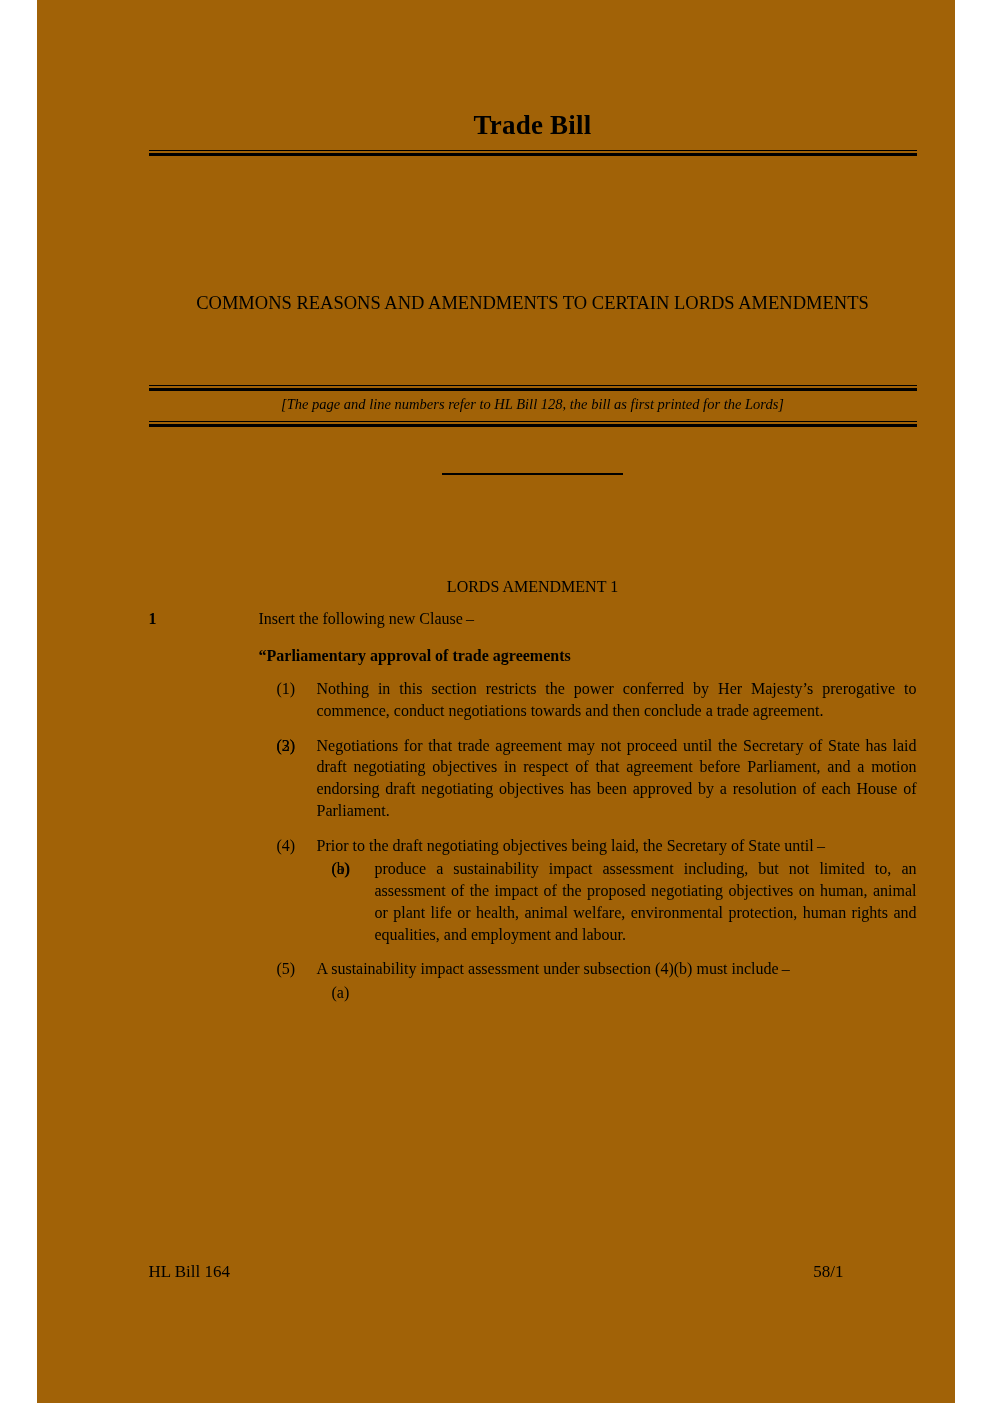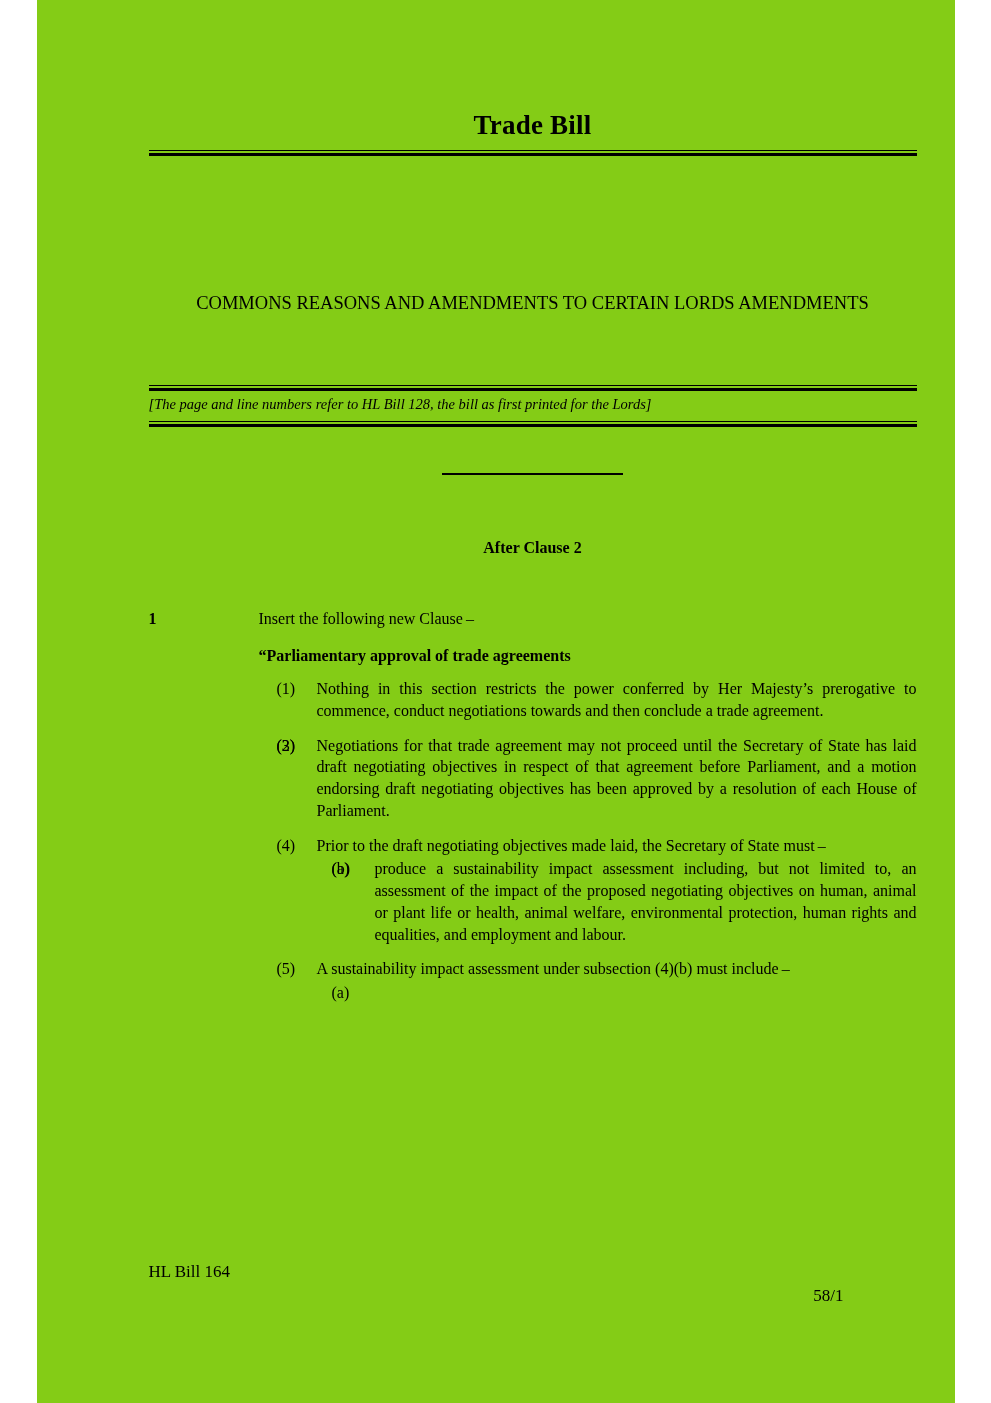--- a/index.html
+++ b/index.html
@@ -11,21 +11,21 @@
   body {
     font-family: "Liberation Serif", "DejaVu Serif", serif;
     color: #000000;
     -webkit-font-smoothing: antialiased;
   }
   .page {
     position: relative;
     width: 918px;
     height: 1403px;
     margin: 0 auto;
-    background: #84cc16;
+    background: #a16207;
     overflow: hidden;
     box-sizing: border-box;
   }
 
   
 
   .doc-title {
     position: absolute;
     left: 112px;
     top: 110px;
@@ -66,20 +66,21 @@
     text-align: center;
     font-size: 18.5px;
     white-space: nowrap;
   }
 
   .note-text {
     position: absolute;
     left: 112px;
     top: 396px;
     width: 768px;
+    text-align: center;
     font-style: italic;
     font-size: 14.5px;
   }
 
   .rule-short {
     position: absolute;
     left: 405px;
     top: 473px;
     width: 181px;
     height: 2px;
@@ -191,21 +192,20 @@
     position: absolute;
     left: 112px;
     top: 1262px;
     font-size: 17px;
   }
   .footer-right {
     position: absolute;
     right: 111px;
     top: 1262px;
     font-size: 17px;
-    margin-top: 24px;
   }
 </style>
 </head>
 <body>
 
 <div class="page">
 
   <div class="doc-title">Trade Bill</div>
 
   <div class="rule-double rule-title"></div>
@@ -213,22 +213,22 @@
   <div class="commons-heading">COMMONS REASONS AND AMENDMENTS TO CERTAIN LORDS AMENDMENTS</div>
 
   <div class="rule-double rule-note-top"></div>
 
   <div class="note-text">[The page and line numbers refer to HL Bill 128, the bill as first printed for the Lords]</div>
 
   <div class="rule-double rule-note-bottom"></div>
 
   <div class="rule-short"></div>
 
-  <div class="after-clause">After Clause 2</div>
-
+
+  <div class="lords-amendment">LORDS AMENDMENT 1</div>
 
   <div class="amend-block">
     <div class="amend-num">1</div>
     <div class="instruction">Insert the following new Clause –</div>
     <div class="clause-heading">“Parliamentary approval of trade agreements</div>
   </div>
 
   <div class="subsections" id="subsections-root">
       <div class="sub">
         <span class="marker">(1)</span>
@@ -236,21 +236,21 @@
       </div>
       <div class="sub">
         <span class="marker">(2)</span>
       </div>
       <div class="sub">
         <span class="marker">(3)</span>
         <span class="body">Negotiations for that trade agreement may not proceed until the Secretary of State has laid draft negotiating objectives in respect of that agreement before Parliament, and a motion endorsing draft negotiating objectives has been approved by a resolution of each House of Parliament.</span>
       </div>
       <div class="sub tight">
         <span class="marker">(4)</span>
-        <span class="body">Prior to the draft negotiating objectives made laid, the Secretary of State must –</span>
+        <span class="body">Prior to the draft negotiating objectives being laid, the Secretary of State until –</span>
       </div>
       <div class="para">
         <span class="marker">(a)</span>
       </div>
       <div class="para last-in-sub">
         <span class="marker">(b)</span>
         <span class="body">produce a sustainability impact assessment including, but not limited to, an assessment of the impact of the proposed negotiating objectives on human, animal or plant life or health, animal welfare, environmental protection, human rights and equalities, and employment and labour.</span>
       </div>
       <div class="sub tight">
         <span class="marker">(5)</span>

